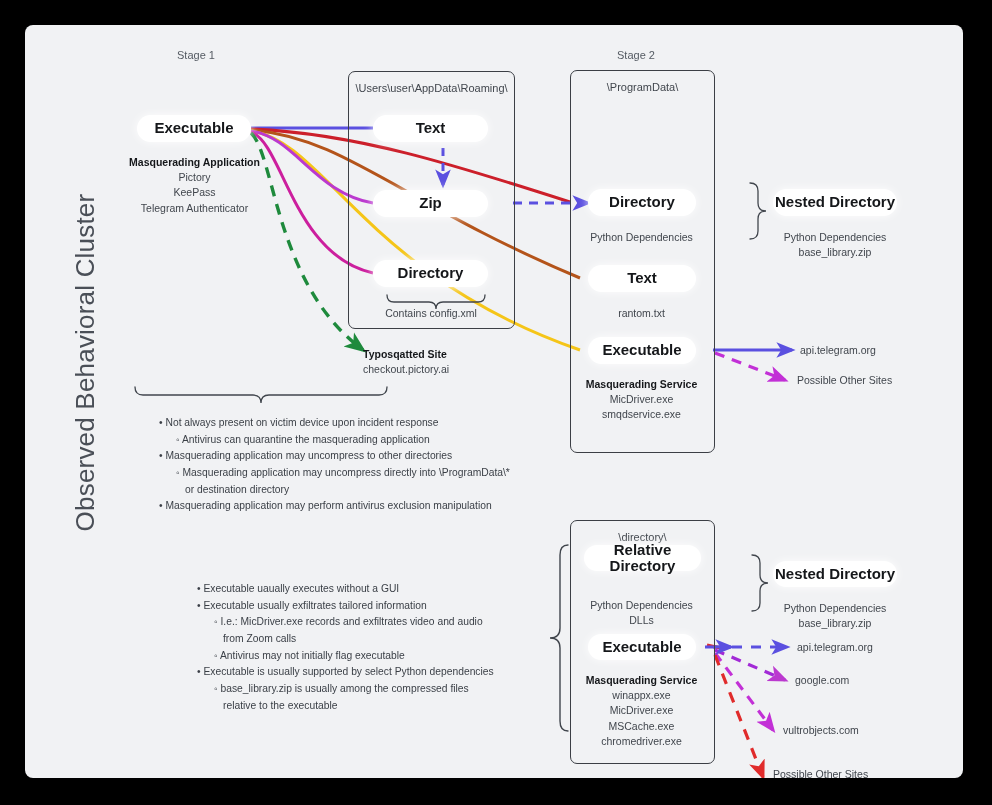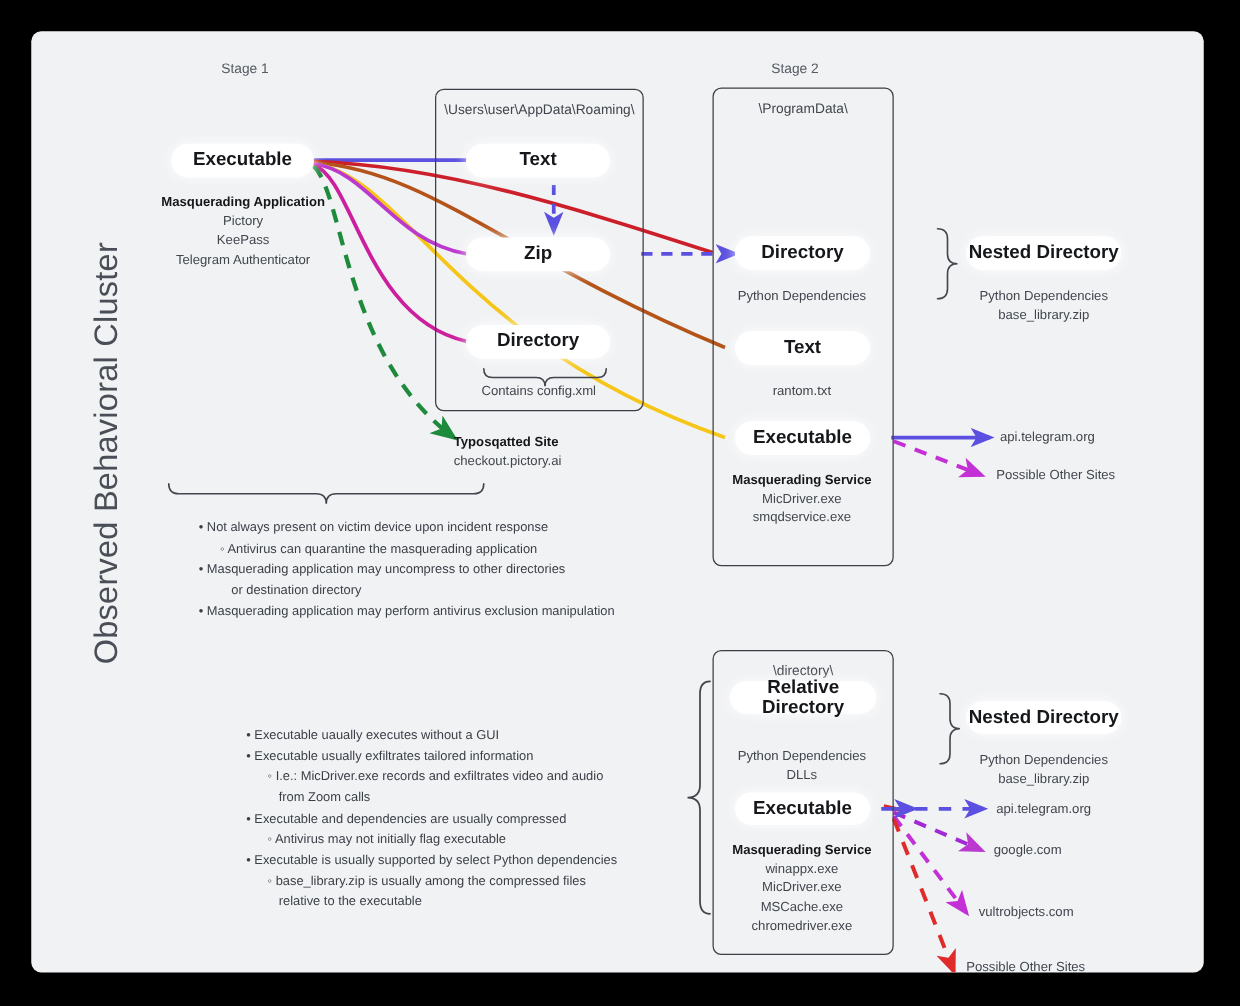--- a/index.html
+++ b/index.html
@@ -137,20 +137,21 @@
 
     <div class="cap" style="left:338px;top:322px;width:180px;text-align:left;">
       <b>Typosqatted Site</b><br>
       <span>checkout.pictory.ai</span>
     </div>
 
     <div class="bullets" style="left:96px;top:390px;margin-left:38px;">
       <div class="l1">• Not always present on victim device upon incident response</div>
       <div class="l2">◦ Antivirus can quarantine the masquerading application</div>
       <div class="l1">• Masquerading application may uncompress to other directories</div>
+      <div class="l2">◦ Masquerading application may uncompress directly into \ProgramData\*</div>
       <div class="l3">or destination directory</div>
       <div class="l1">• Masquerading application may perform antivirus exclusion manipulation</div>
     </div>
 
     <div class="container" style="left:545px;top:45px;width:143px;height:381px;">
       <div class="container-title">\ProgramData\</div>
     </div>
     <div class="pill" style="left:563px;top:164px;width:108px;height:27px;">Directory</div>
     <div class="cap" style="left:545px;top:205px;width:143px;">Python Dependencies</div>
 
@@ -171,21 +172,20 @@
     </div>
 
     <div class="cap" style="left:775px;top:318px;width:180px;text-align:left;">api.telegram.org</div>
     <div class="cap" style="left:772px;top:348px;width:180px;text-align:left;">Possible Other Sites</div>
 
     <div class="bullets" style="left:172px;top:556px;">
       <div class="l1">• Executable uaually executes without a GUI</div>
       <div class="l1">• Executable usually exfiltrates tailored information</div>
       <div class="l2">◦ I.e.: MicDriver.exe records and exfiltrates video and audio</div>
       <div class="l3">from Zoom calls</div>
-      <div class="l1">• Executable and dependencies are usually compressed</div>
       <div class="l2">◦ Antivirus may not initially flag executable</div>
       <div class="l1">• Executable is usually supported by select Python dependencies</div>
       <div class="l2">◦ base_library.zip is usually among the compressed files</div>
       <div class="l3">relative to the executable</div>
     </div>
 
     <div class="container" style="left:545px;top:495px;width:143px;height:242px;">
       <div class="container-title">\directory\</div>
     </div>
     <div class="pill" style="left:559px;top:520px;width:117px;height:26px;">Relative Directory</div>

